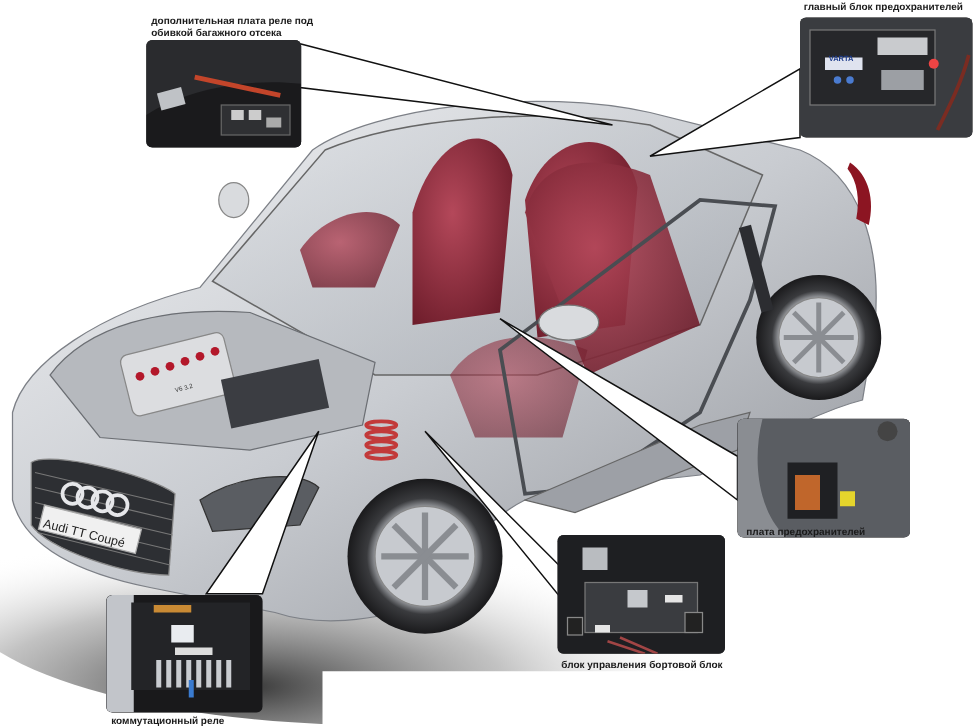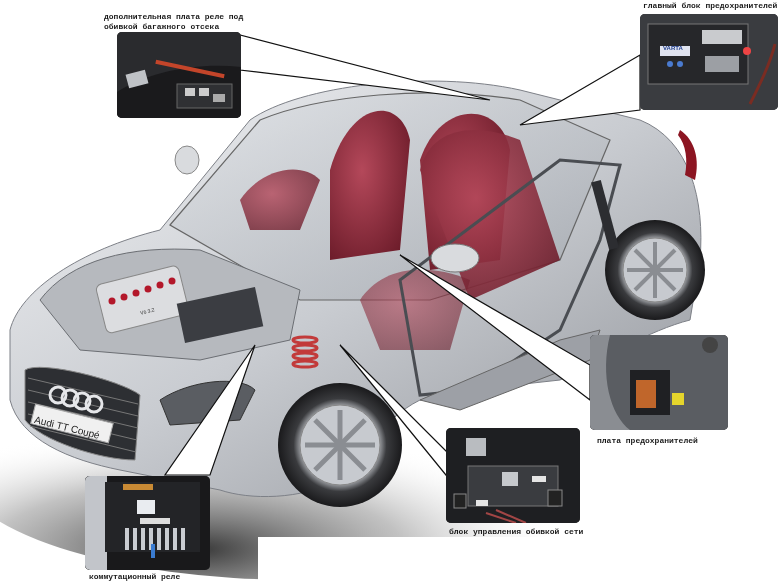--- a/index.html
+++ b/index.html
@@ -1,19 +1,19 @@
 <!DOCTYPE html>
 <html><head>
 <meta charset="utf-8">
 <style>
   html, body { margin:0; padding:0; }
   body { width:780px; height:581px; position:relative; overflow:hidden; background:#ffffff; font-family:"Liberation Sans", sans-serif; }
   .stage { position:absolute; left:0; top:0; width:780px; height:581px; }
   .shadow { position:absolute; }
-  .label { position:absolute; font-family:Liberation Mono, monospace; font-weight:bold; font-size:8px; color:#1a1a1a; line-height:9.5px; white-space:nowrap; }
+  .label { position:absolute; font-family:Liberation Sans, sans-serif; font-weight:bold; font-size:8px; color:#1a1a1a; line-height:9.5px; white-space:nowrap; }
   .inset { position:absolute; border-radius:5px; overflow:hidden; background:#1b1b1d; box-shadow:0 0 0 1px #555 inset; }
   .inset svg { display:block; }
   .leader { position:absolute; left:0; top:0; }
   .whitepatch { position:absolute; background:#fff; }
 </style>
 </head>
 <body>
 
 <div class="stage">
 
@@ -134,21 +134,21 @@
       <polygon points="240,35 240,70 490,100"></polygon>
       <polygon points="640,55 640,110 520,125"></polygon>
       <polygon points="400,255 590,365 590,400"></polygon>
       <polygon points="340,345 450,455 450,480"></polygon>
       <polygon points="255,345 165,475 210,475"></polygon>
     </g>
   </svg>
 
   <div class="whitepatch" style="left:258px;top:537px;width:522px;height:44px;"></div>
 
-  <div class="label" style="left:104px;top:12px;">
+  <div class="label" style="left:121px;top:12px;">
     <div>дополнительная плата реле под</div>
     <div>обивкой багажного отсека</div>
   </div>
   <div class="inset" style="left:117px;top:32px;width:124px;height:86px;">
     <svg width="124" height="86">
       <rect width="124" height="86" fill="#2a2b2e"></rect>
       <path d="M0 60 C30 40 80 30 124 35 L124 86 L0 86 Z" fill="#1a1a1c"></path>
       <rect x="10" y="40" width="20" height="14" fill="#bfc2c6" transform="rotate(-15 20 47)"></rect>
       <rect x="38" y="35" width="70" height="4" fill="#c3452a" transform="rotate(12 73 37)"></rect>
       <rect x="60" y="52" width="55" height="24" fill="#2f3033" stroke="#666"></rect>
@@ -177,36 +177,36 @@
   <div class="inset" style="left:590px;top:335px;width:138px;height:95px;">
     <svg width="138" height="95">
       <rect width="138" height="95" fill="#5a5d62"></rect>
       <path d="M20 0 C10 40 20 80 40 95 L0 95 L0 0 Z" fill="#8a8d92"></path>
       <rect x="40" y="35" width="40" height="45" fill="#1f2023"></rect>
       <rect x="46" y="45" width="20" height="28" fill="#c0662b"></rect>
       <rect x="82" y="58" width="12" height="12" fill="#e5d52c"></rect>
       <circle cx="120" cy="10" r="8" fill="#444"></circle>
     </svg>
   </div>
-  <div class="label" style="left:597px;top:436px;">плата предохранителей</div>
+  <div class="label" style="left:597px;top:421px;">плата предохранителей</div>
 
   <div class="inset" style="left:446px;top:428px;width:134px;height:95px;">
     <svg width="134" height="95">
       <rect width="134" height="95" fill="#1e1f22"></rect>
       <rect x="22" y="38" width="90" height="40" fill="#3a3c40" stroke="#777"></rect>
       <rect x="20" y="10" width="20" height="18" fill="#b9bcc0"></rect>
       <rect x="56" y="44" width="16" height="14" fill="#c5c8cc"></rect>
       <rect x="86" y="48" width="14" height="6" fill="#e5e5e5"></rect>
       <rect x="30" y="72" width="12" height="6" fill="#e5e5e5"></rect>
       <rect x="8" y="66" width="12" height="14" fill="#222" stroke="#888"></rect>
       <rect x="102" y="62" width="14" height="16" fill="#222" stroke="#888"></rect>
       <path d="M40 85 L70 95 M50 82 L80 95" stroke="#a14545" stroke-width="2"></path>
     </svg>
   </div>
-  <div class="label" style="left:449px;top:527px;">блок управления обивкой сети</div>
+  <div class="label" style="left:449px;top:527px;">блок управления бортовой блок</div>
 
   <div class="inset" style="left:85px;top:476px;width:125px;height:94px;">
     <svg width="125" height="94">
       <rect width="125" height="94" fill="#19191b"></rect>
       <rect x="0" y="0" width="22" height="94" fill="#c2c5ca"></rect>
       <rect x="20" y="6" width="95" height="70" fill="#232427"></rect>
       <rect x="38" y="8" width="30" height="6" fill="#c98a34"></rect>
       <rect x="52" y="24" width="18" height="14" fill="#e9ecf0"></rect>
       <rect x="55" y="42" width="30" height="6" fill="#ddd"></rect>
       <g fill="#c9ccd1">

